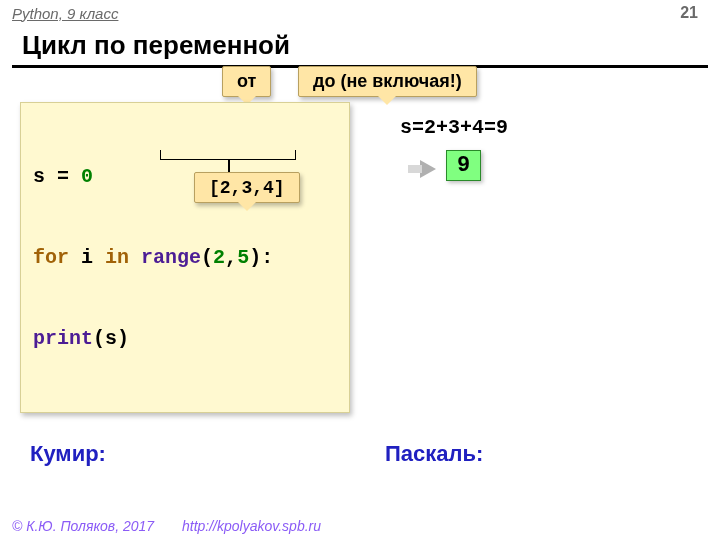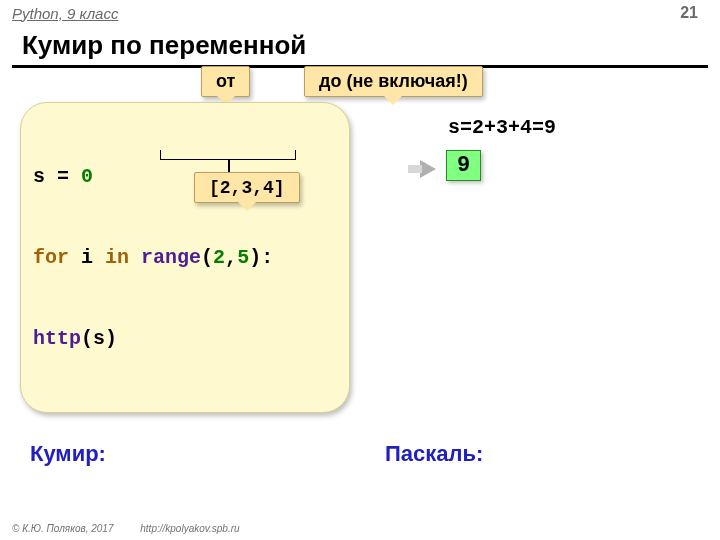--- a/index.html
+++ b/index.html
@@ -107,57 +107,57 @@
     content:'';
     position:absolute;
     left:-28px; top:-4px;
     width:14px; height:8px;
     background:#d8d8d8;
   }
   .footer {
     position: absolute;
     bottom: 6px;
     left: 12px;
-    color: #737373;
+    color: #8b5cf6;
     font-style: italic;
-    font-size: 10px;
+    font-size: 14px;
   }
   .footer .url { margin-left: 24px; font-style: italic; }
 </style>
 </head>
 <body>
 
 <div class="header-bar">
   <span class="header-left">Python, 9 класс</span>
   <span class="header-right">21</span>
 </div>
 
-<div class="title">Кумир по переменной</div>
+<div class="title">Цикл по переменной</div>
 <div class="title-underline"></div>
 
 <div class="content">
 
-  <div class="tag-box" style="left:201px; top:-2px;">от</div>
-  <div class="tag-box" style="left:298px; top:-2px;margin-left:6px;">до (не включая!)</div>
+  <div class="tag-box" style="left:222px; top:-2px;">от</div>
+  <div class="tag-box" style="left:298px; top:-2px;">до (не включая!)</div>
 
-  <div class="codebox" style="width:330px; margin-top:24px; position:relative;border-radius:27px;">
+  <div class="codebox" style="width:330px; margin-top:24px; position:relative;">
     <div><span>s = </span><span class="num">0</span></div>
     <div><span class="kw">for</span><span> i </span><span class="kw">in</span><span> </span><span class="fn">range</span><span>(</span><span class="num">2</span><span>,</span><span class="num">5</span><span>):</span></div>
-    <div><span class="fn">http</span><span>(s)</span></div>
+    <div><span class="fn">print</span><span>(s)</span></div>
   </div>
 
   <div class="bracket" style="left:160px; top:82px; width:136px;"></div>
   <div class="bracket-stem" style="left:228px; top:92px; height:14px;"></div>
 
   <div class="tag-box" style="left:194px; top:104px;">
     <span style="font-family:'Courier New',monospace;">[2,3,4]</span>
   </div>
   <style>.content .tag-box:nth-of-type(3)::after{display:none;}</style>
 
-  <div class="calc" style="left:400px; top:48px;margin-left:48px;">s=2+3+4=9</div>
+  <div class="calc" style="left:400px; top:48px;">s=2+3+4=9</div>
   <div class="arrow" style="left:420px; top:92px;"></div>
   <div class="result-box" style="left:446px; top:82px;">9</div>
 
   <div class="row2">
     <div class="col">
       <div class="section-label">Кумир:</div>
 
     </div>
     <div class="col">
       <div class="section-label">Паскаль:</div>

